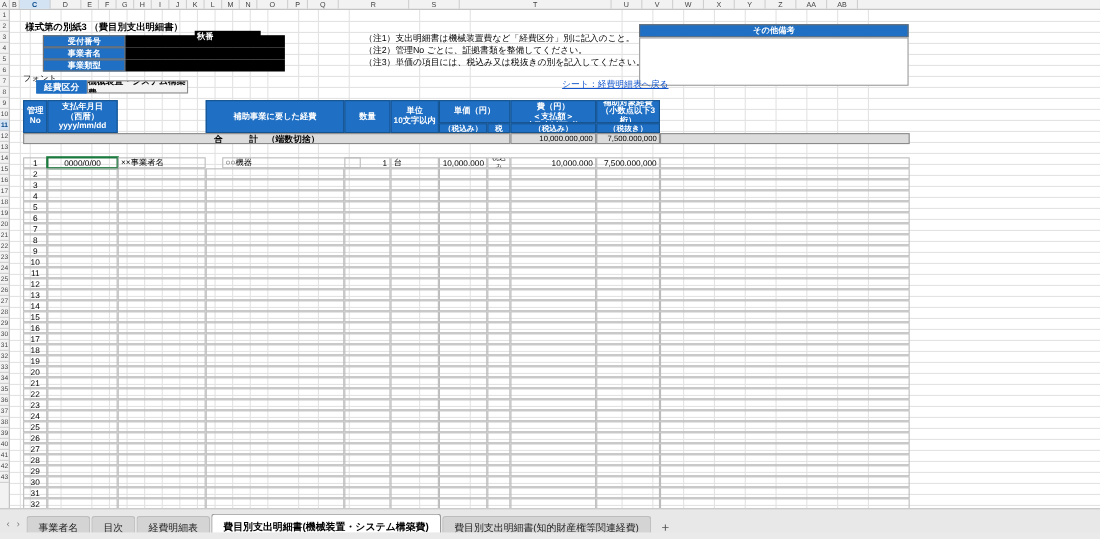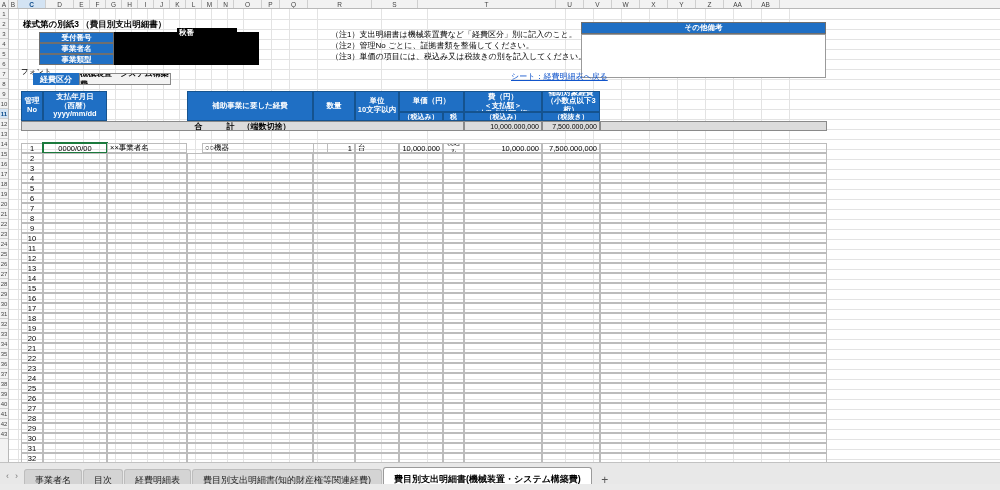--- a/index.html
+++ b/index.html
@@ -701,20 +701,20 @@
 
   <div class="tabbar">
     <div class="navarrows">
       <span>‹</span>
       <span>›</span>
     </div>
     <div id="tabs" style="display:flex; align-items:flex-end;">
         <div class="tab">事業者名</div>
         <div class="tab">目次</div>
         <div class="tab">経費明細表</div>
+        <div class="tab active">費目別支出明細書(機械装置・システム構築費)</div>
         <div class="tab">費目別支出明細書(知的財産権等関連経費)</div>
-        <div class="tab active">費目別支出明細書(機械装置・システム構築費)</div>
         <div class="tab-add">+</div>
       </div>
   </div>
 
   <div class="hscroll"></div>
 </div>
 
 </body></html>

